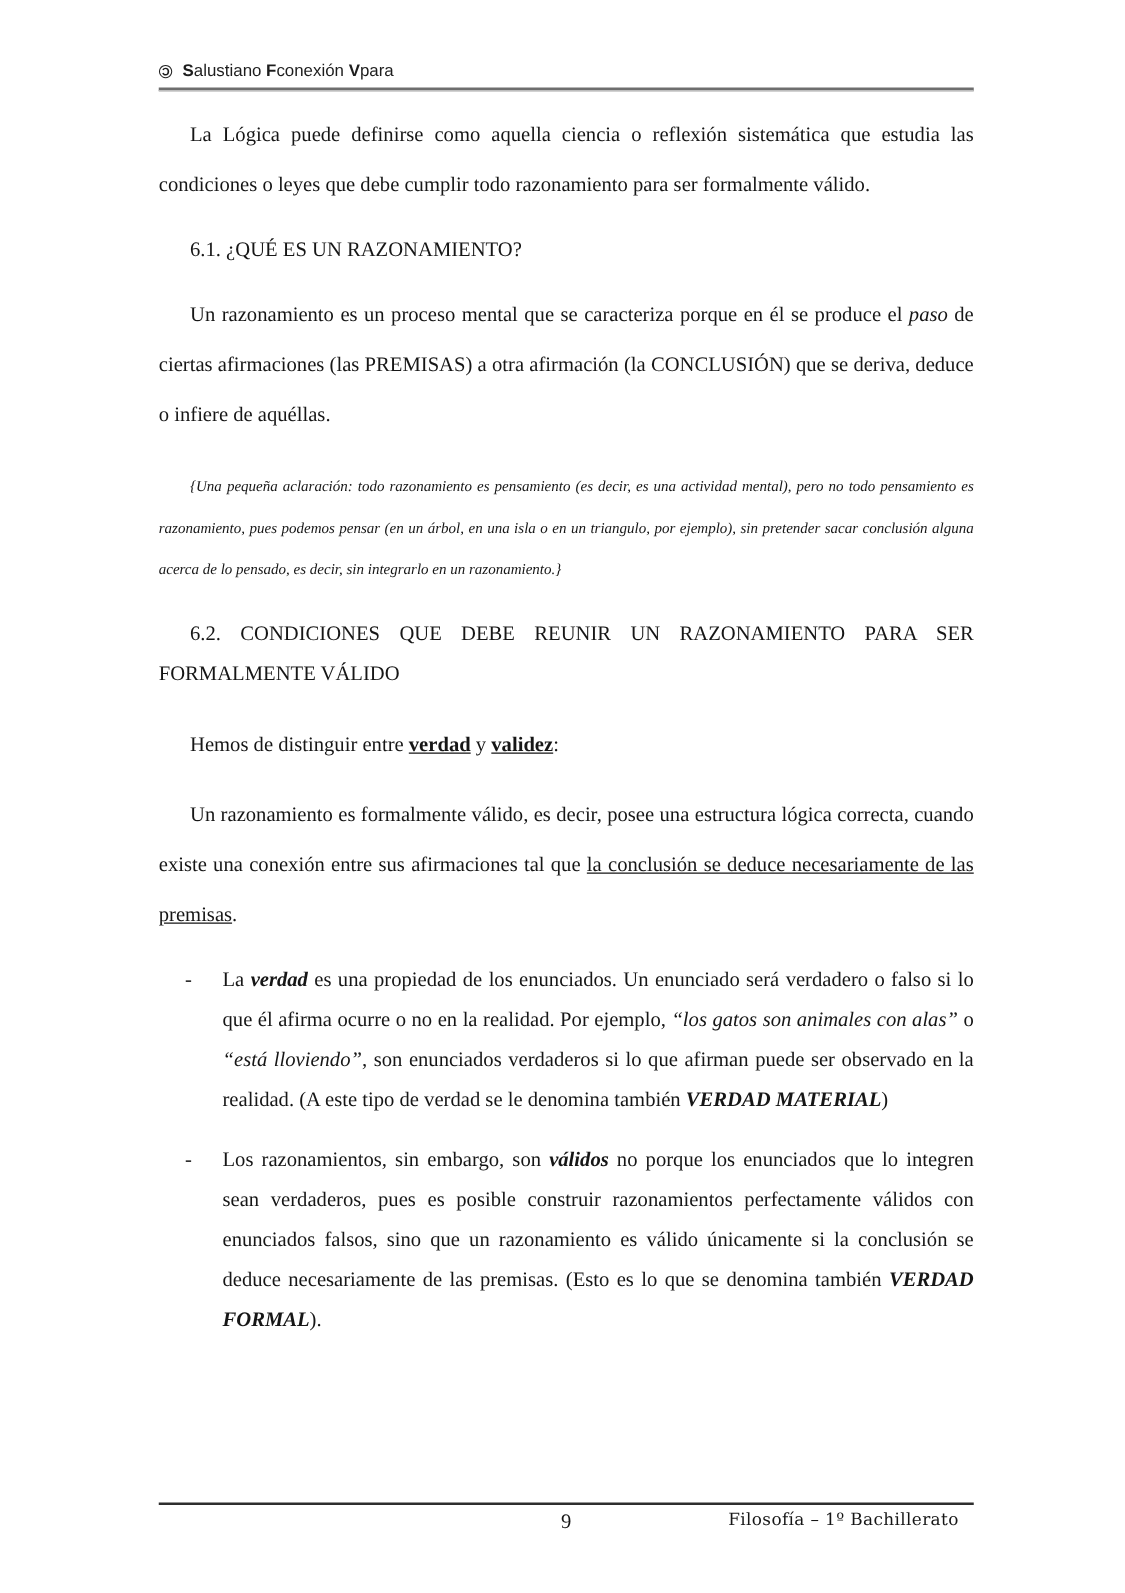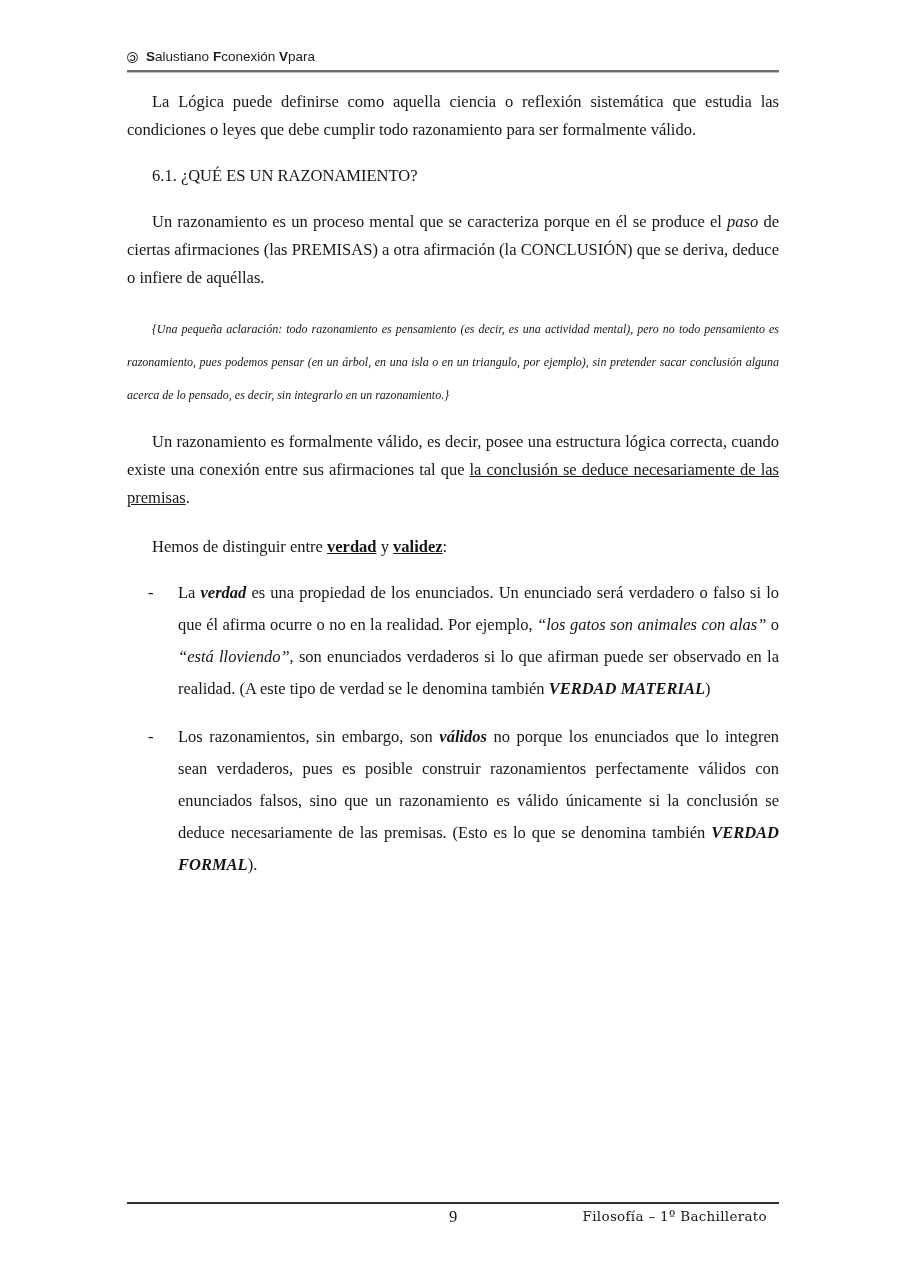--- a/index.html
+++ b/index.html
@@ -45,21 +45,21 @@
     margin: 33px 0 0 0;
     font-size: 19px;
     line-height: 24px;
     font-weight: bold;
     text-decoration: underline;
     letter-spacing: 0.2px;
   }
   .para {
     margin: 16px 0 0 0;
     font-size: 16.5px;
-    line-height: 28px;
+    line-height: 40px;
     text-align: justify;
     text-indent: 25px;
   }
   .mt15 { margin-top: 15px; }
   .mt21 { margin-top: 21px; }
   h2.sub {
     margin: 16px 0 0 0;
     font-size: 16.5px;
     line-height: 32px;
     font-weight: normal;
@@ -145,24 +145,25 @@
   <main>
 
     <p class="para mt15"><span class="run-n">La Lógica puede definirse como aquella ciencia o reflexión sistemática que estudia las condiciones o leyes que debe cumplir todo razonamiento para ser formalmente válido.</span></p>
 
     <h2 class="sub">6.1. ¿QUÉ ES UN RAZONAMIENTO?</h2>
 
     <p class="para"><span class="run-n">Un razonamiento es un proceso mental que se caracteriza porque en él se produce el </span><span class="run-i">paso</span><span class="run-n"> de ciertas afirmaciones (las PREMISAS) a otra afirmación (la CONCLUSIÓN) que se deriva, deduce o infiere de aquéllas.</span></p>
 
     <p class="aside"><span class="run-i">{Una pequeña aclaración: todo razonamiento es pensamiento (es decir, es una actividad mental), pero no todo pensamiento es razonamiento, pues podemos pensar (en un árbol, en una isla o en un triangulo, por ejemplo), sin pretender sacar conclusión alguna acerca de lo pensado, es decir, sin integrarlo en un razonamiento.}</span></p>
 
+    <h2 class="sub mt19">6.2. CONDICIONES QUE DEBE REUNIR UN RAZONAMIENTO PARA SER FORMALMENTE VÁLIDO</h2>
+
+    <p class="para mt21"><span class="run-n">Hemos de distinguir entre </span><span class="run-bu">verdad</span><span class="run-n"> y </span><span class="run-bu">validez</span><span class="run-n">:</span></p>
 
     <p class="para"><span class="run-n">Un razonamiento es formalmente válido, es decir, posee una estructura lógica correcta, cuando existe una conexión entre sus afirmaciones tal que </span><span class="run-u">la conclusión se deduce necesariamente de las premisas</span><span class="run-n">.</span></p>
-
-    <p class="para mt21"><span class="run-n">Hemos de distinguir entre </span><span class="run-bu">verdad</span><span class="run-n"> y </span><span class="run-bu">validez</span><span class="run-n">:</span></p>
 
     <div class="bullet">
       <span class="marker">-</span>
       <span><span class="run-n">La </span><span class="run-bi">verdad</span><span class="run-n"> es una propiedad de los enunciados. Un enunciado será verdadero o falso si lo que él afirma ocurre o no en la realidad. Por ejemplo, </span><span class="run-i">“los gatos son animales con alas”</span><span class="run-n"> o </span><span class="run-i">“está lloviendo”</span><span class="run-n">, son enunciados verdaderos si lo que afirman puede ser observado en la realidad. (A este tipo de verdad se le denomina también </span><span class="run-bi">VERDAD MATERIAL</span><span class="run-n">)</span></span>
     </div>
 
     <div class="bullet mt15">
       <span class="marker">-</span>
       <span><span class="run-n">Los razonamientos, sin embargo, son </span><span class="run-bi">válidos</span><span class="run-n"> no porque los enunciados que lo integren sean verdaderos, pues es posible construir razonamientos perfectamente válidos con enunciados falsos, sino que un razonamiento es válido únicamente si la conclusión se deduce necesariamente de las premisas. (Esto es lo que se denomina también </span><span class="run-bi">VERDAD FORMAL</span><span class="run-n">).</span></span>
     </div>

